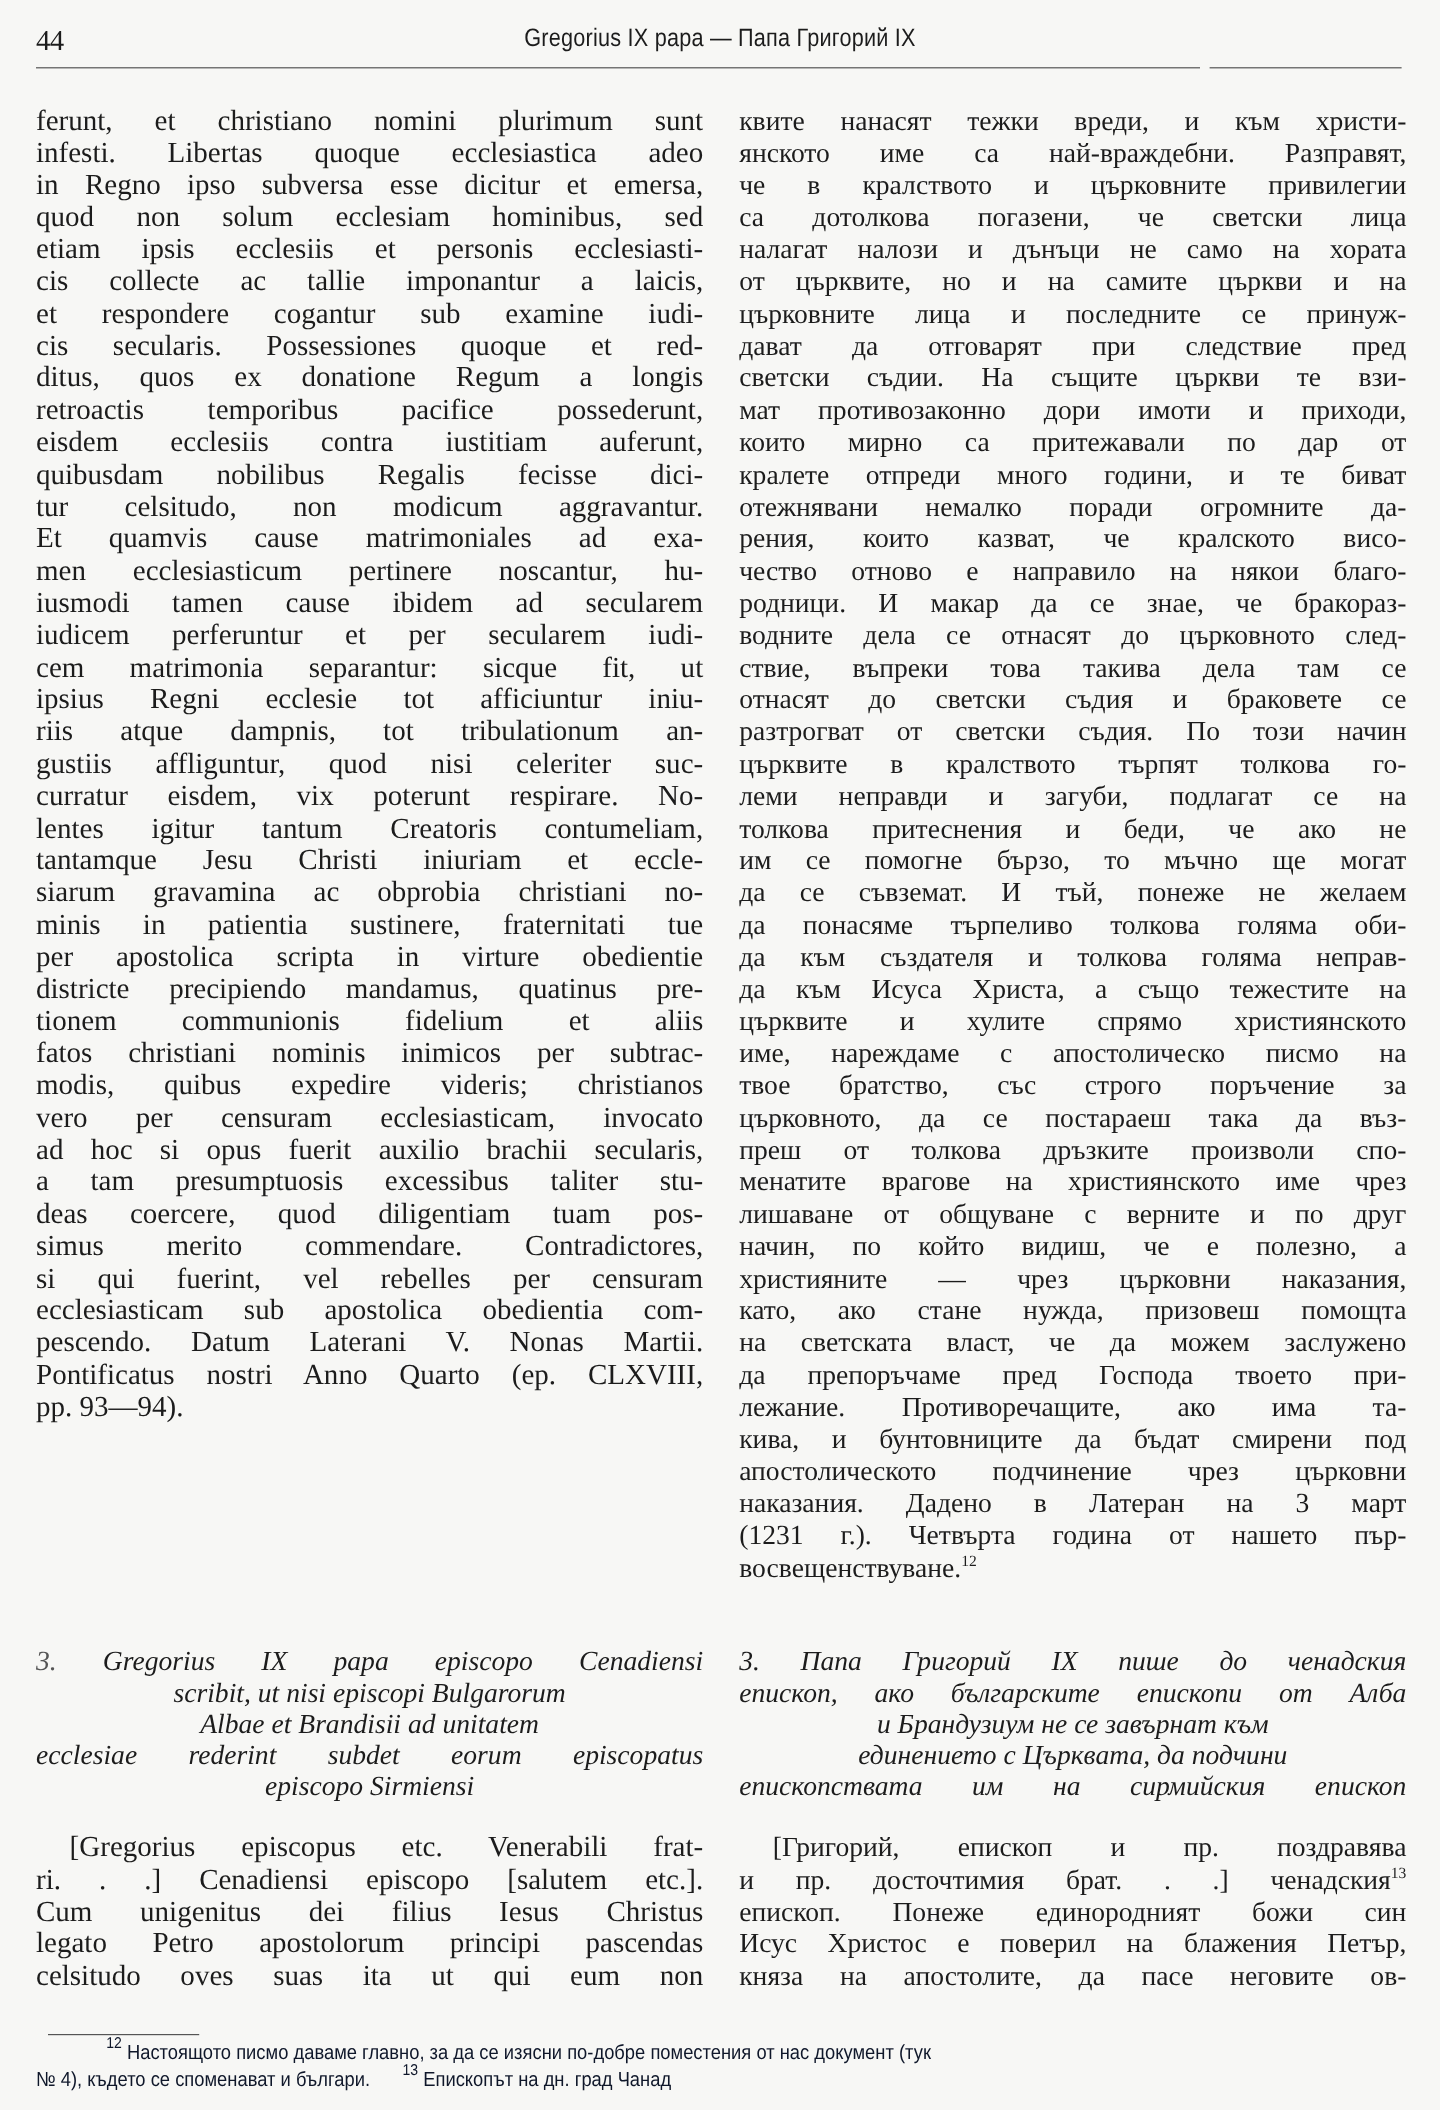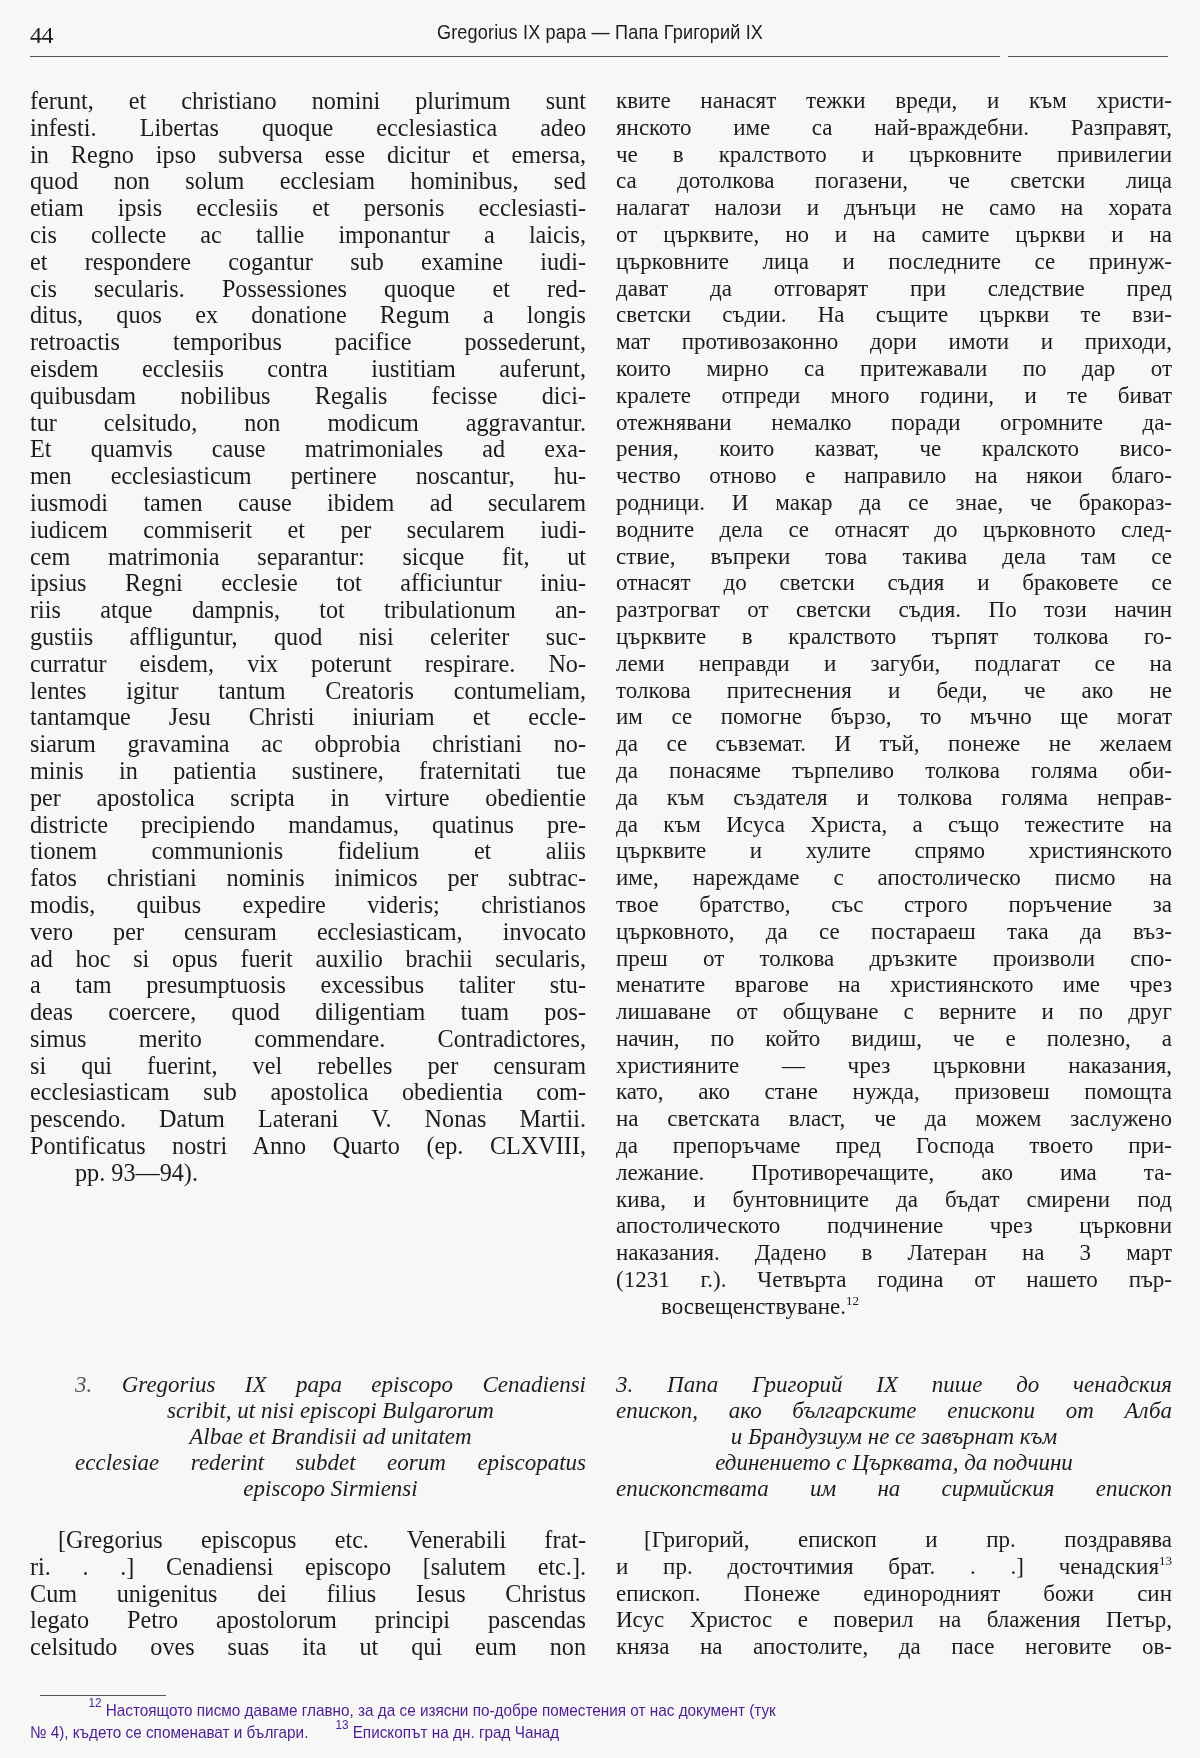--- a/index.html
+++ b/index.html
@@ -67,21 +67,20 @@
     .col-left { left: 30px; }
     .col-right { left: 616px; font-size: 23px; line-height: 26.8px; }
     .line {
       display: block;
       text-align: justify;
       text-align-last: justify;
       white-space: nowrap;
     }
     .line.last {
       text-align-last: left;
-      margin-left: 45px;
     }
     .body-top { top: 88px; }
     .section-head {
       position: absolute;
       width: 556px;
       font-style: italic;
       font-size: 23px;
       line-height: 26px;
       text-align: center;
     }
@@ -104,21 +103,21 @@
       border-top: 1px solid #555;
     }
     .footnotes {
       position: absolute;
       left: 30px;
       top: 1700px;
       width: 1140px;
       font-family: "Liberation Sans", "DejaVu Sans", sans-serif;
       font-size: 17px;
       line-height: 22px;
-      color: #4c1d95;
+      color: #0f172a;
     }
     .footnotes .fn-line {
       display: block;
       white-space: nowrap;
       transform-origin: left;
       transform: scaleX(0.9);
     }
     .footnotes .fn-indent { padding-left: 65px; }
     .fn-gap { display: inline-block; width: 30px; }
   </style>
@@ -142,21 +141,21 @@
     <span class="line">et respondere cogantur sub examine iudi-</span>
     <span class="line">cis secularis. Possessiones quoque et red-</span>
     <span class="line">ditus, quos ex donatione Regum a longis</span>
     <span class="line">retroactis temporibus pacifice possederunt,</span>
     <span class="line">eisdem ecclesiis contra iustitiam auferunt,</span>
     <span class="line">quibusdam nobilibus Regalis fecisse dici-</span>
     <span class="line">tur celsitudo, non modicum aggravantur.</span>
     <span class="line">Et quamvis cause matrimoniales ad exa-</span>
     <span class="line">men ecclesiasticum pertinere noscantur, hu-</span>
     <span class="line">iusmodi tamen cause ibidem ad secularem</span>
-    <span class="line">iudicem commiserit et per secularem iudi-</span>
+    <span class="line">iudicem perferuntur et per secularem iudi-</span>
     <span class="line">cem matrimonia separantur: sicque fit, ut</span>
     <span class="line">ipsius Regni ecclesie tot afficiuntur iniu-</span>
     <span class="line">riis atque dampnis, tot tribulationum an-</span>
     <span class="line">gustiis affliguntur, quod nisi celeriter suc-</span>
     <span class="line">curratur eisdem, vix poterunt respirare. No-</span>
     <span class="line">lentes igitur tantum Creatoris contumeliam,</span>
     <span class="line">tantamque Jesu Christi iniuriam et eccle-</span>
     <span class="line">siarum gravamina ac obprobia christiani no-</span>
     <span class="line">minis in patientia sustinere, fraternitati tue</span>
     <span class="line">per apostolica scripta in virture obedientie</span>

